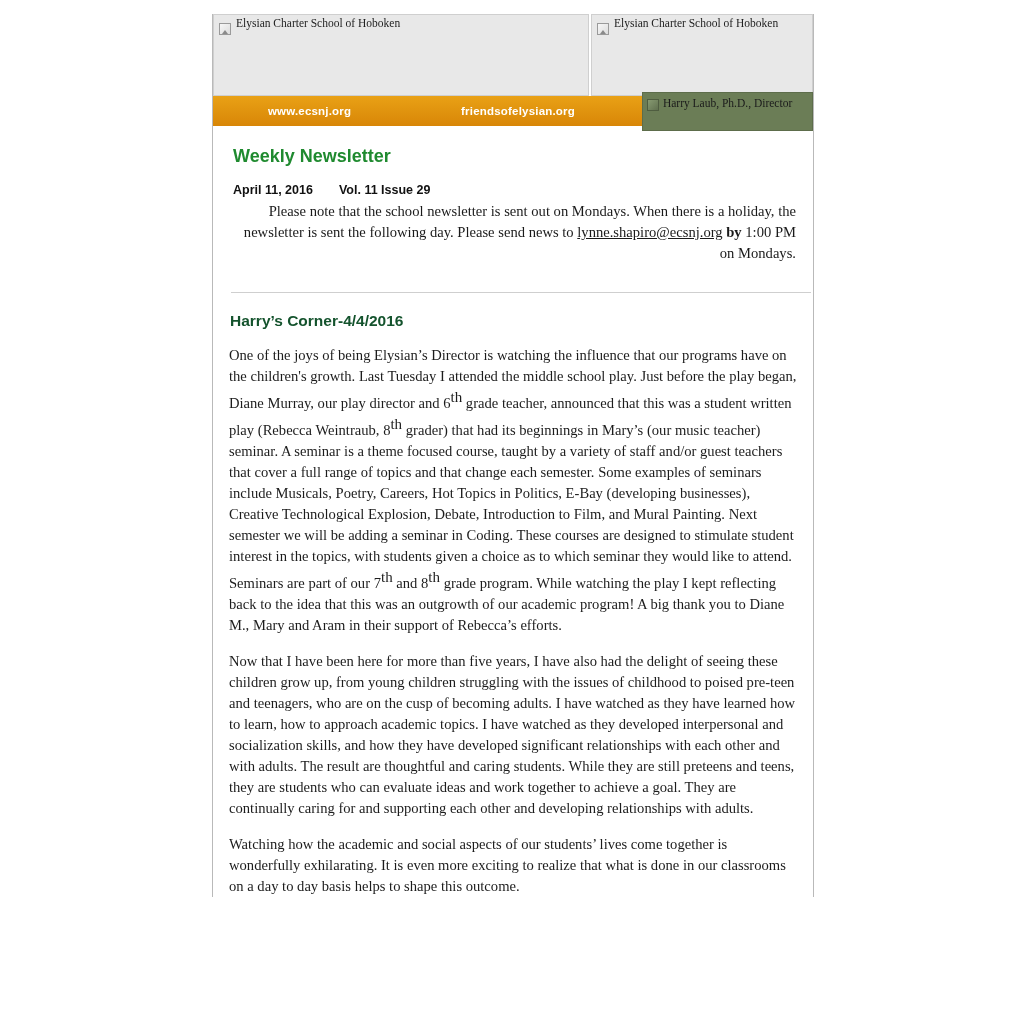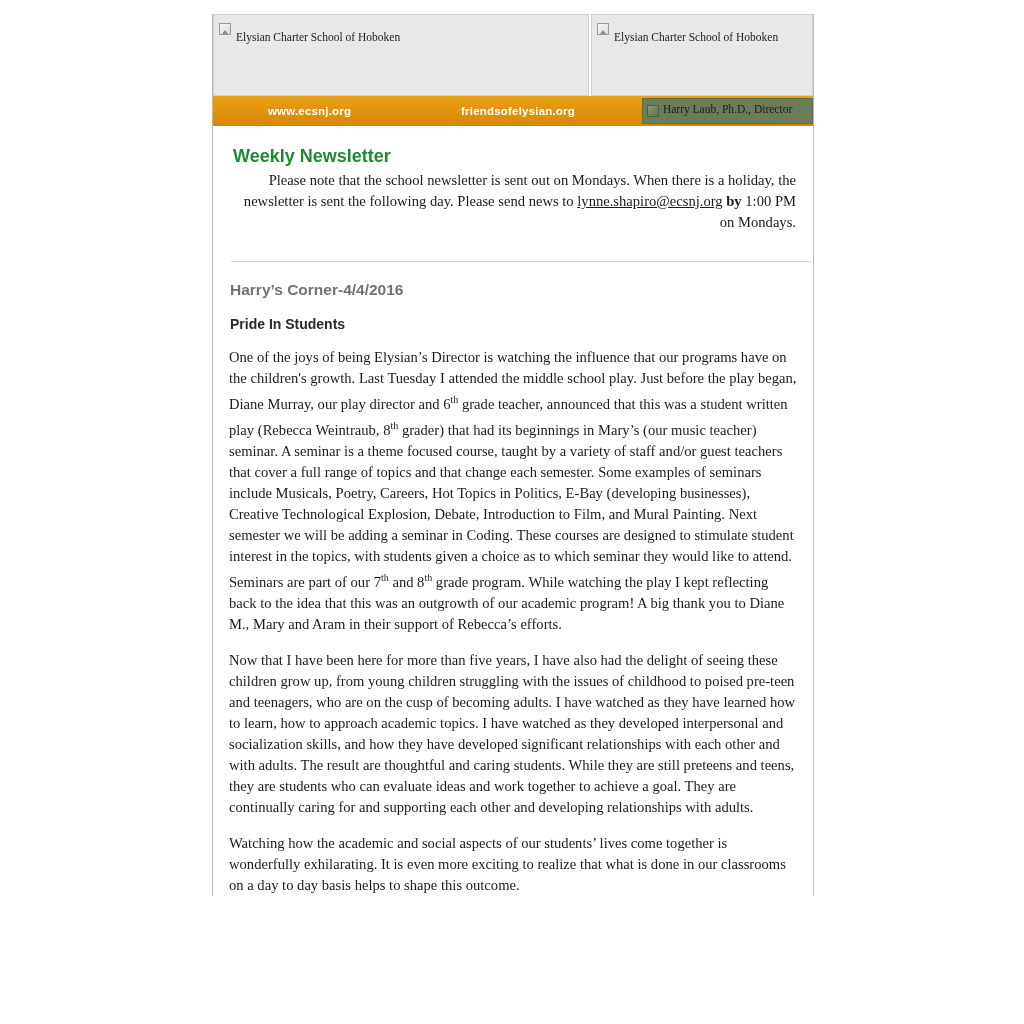--- a/index.html
+++ b/index.html
@@ -37,21 +37,21 @@
     background: #e8e8e8;
     border: 1px solid #cfcfcf;
     position: relative;
     font-family: "Liberation Serif", serif;
     font-size: 11.5px;
     color: #222;
     box-sizing: border-box;
   }
   .broken-img .alt {
     position: absolute;
-    top: 16px;
+    top: 2px;
     left: 22px;
     white-space: nowrap;
   }
   .broken-img .glyph {
     position: absolute;
     top: 8px;
     left: 5px;
     width: 12px;
     height: 12px;
     border: 1px solid #9a9a9a;
@@ -91,21 +91,21 @@
   .navlinks a {
     font-family: "Liberation Sans", sans-serif;
     font-size: 11.5px;
     font-weight: bold;
     color: #ffffff;
     text-decoration: none;
     letter-spacing: .2px;
   }
   .director-img {
     width: 174px;
-    height: 26px;
+    height: 39px;
     margin-left: 12px;
     background: #6b7d56;
     border: 1px solid #5d6d4b;
     position: relative;
     box-sizing: border-box;
   }
   .director-img .alt {
     position: absolute;
     top: 4px;
     left: 20px;
@@ -166,40 +166,40 @@
   }
   .para.archive { padding-top: 22px; }
   .divider {
     border-top: 1px solid #cfcfcf;
     margin: 28px 0 0 9px;
     width: 580px;
     height: 0;
   }
   .section-title {
     font-family: "Liberation Sans", sans-serif;
-    color: #737373;
+    color: #14532d;
     font-weight: bold;
     font-size: 15.5px;
     padding: 19px 0 0 8px;
   }
   .subsection-title {
     font-family: "Liberation Sans", sans-serif;
     color: #2a2a2a;
     font-weight: bold;
     font-size: 14px;
     padding: 17px 0 0 8px;
   }
   .body-para {
     font-family: "Liberation Serif", serif;
     font-size: 14.6px;
     line-height: 21px;
     color: #1c1c1c;
     padding: 15px 6px 0 7px;
   }
-  .body-para sup { font-size: 10px; }
+  .body-para sup { font-size: 15px; }
 </style>
 </head>
 <body>
 
 <div class="page">
   <div class="newsletter">
 
     <div class="banner-row">
       <div class="broken-img banner-left">
         <span class="glyph"></span>
@@ -222,30 +222,32 @@
       </div>
     </div>
 
     <div class="content">
 
       <div class="masthead">
         <div>Weekly Newsletter</div>
       </div>
 
 
+      <div class="issue-line">
+        <span>April 11, 2016</span><span class="spacer"></span><span>Vol. 11  Issue 29</span>
+      </div>
 
       <div class="para">
         <span>Please note that the school newsletter is sent out on Mondays.  When there is a holiday, the newsletter is sent the following day.  Please send news to </span><a href="#">lynne.shapiro@ecsnj.org</a> <b>by</b><span> 1:00 PM on Mondays.</span>
       </div>
 
 
       <div class="divider"></div>
 
       <div class="section-title">Harry’s Corner-4/4/2016</div>
-      <div class="subsection-title">Pride In Students</div>
 
       <div class="body-para">
         <span>One of the joys of being Elysian’s Director is watching the influence that our programs have on the children's growth.  Last Tuesday I attended the middle school play.  Just before the play began, Diane Murray, our play director and 6</span><sup>th</sup><span> grade teacher, announced that this was a student written play (Rebecca Weintraub, 8</span><sup>th</sup><span> grader) that had its beginnings in Mary’s (our music teacher) seminar.  A seminar is a theme focused course, taught by a variety of staff and/or guest teachers that cover a full range of topics and that change each semester.  Some examples of seminars include Musicals, Poetry, Careers, Hot Topics in Politics, E-Bay (developing businesses), Creative Technological Explosion, Debate, Introduction to Film, and Mural Painting.  Next semester we will be adding a seminar in Coding.  These courses are designed to stimulate student interest in the topics, with students given a choice as to which seminar they would like to attend.  Seminars are part of our 7</span><sup>th</sup><span> and 8</span><sup>th</sup><span> grade program.  While watching the play I kept reflecting back to the idea that this was an outgrowth of our academic program! A big thank you to Diane M., Mary and Aram in their support of Rebecca’s efforts.</span>
       </div>
 
       <div class="body-para">Now that I have been here for more than five years, I have also had the delight of seeing these children grow up, from young children struggling with the issues of childhood to poised pre-teen and teenagers, who are on the cusp of becoming adults.  I have watched as they have learned how to learn, how to approach academic topics.  I have watched as they developed interpersonal and socialization skills, and how they have developed significant relationships with each other and with adults.  The result are thoughtful and caring students.  While they are still preteens and teens, they are students who can evaluate ideas and work together to achieve a goal.  They are continually caring for and supporting each other and developing relationships with adults.</div>
 
       <div class="body-para">Watching how the academic and social aspects of our students’ lives come together is wonderfully exhilarating.  It is even more exciting to realize that what is done in our classrooms on a day to day basis helps to shape this outcome.</div>
 
     </div>

